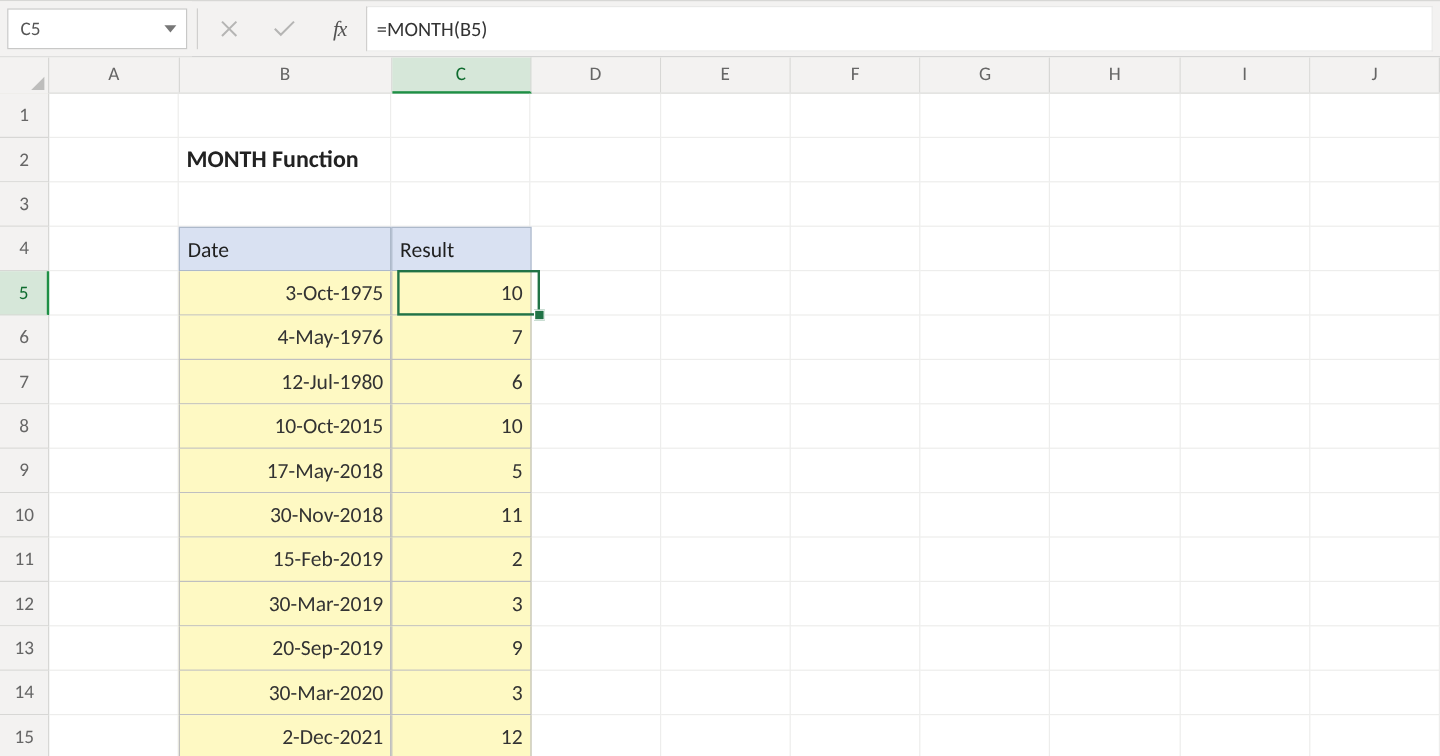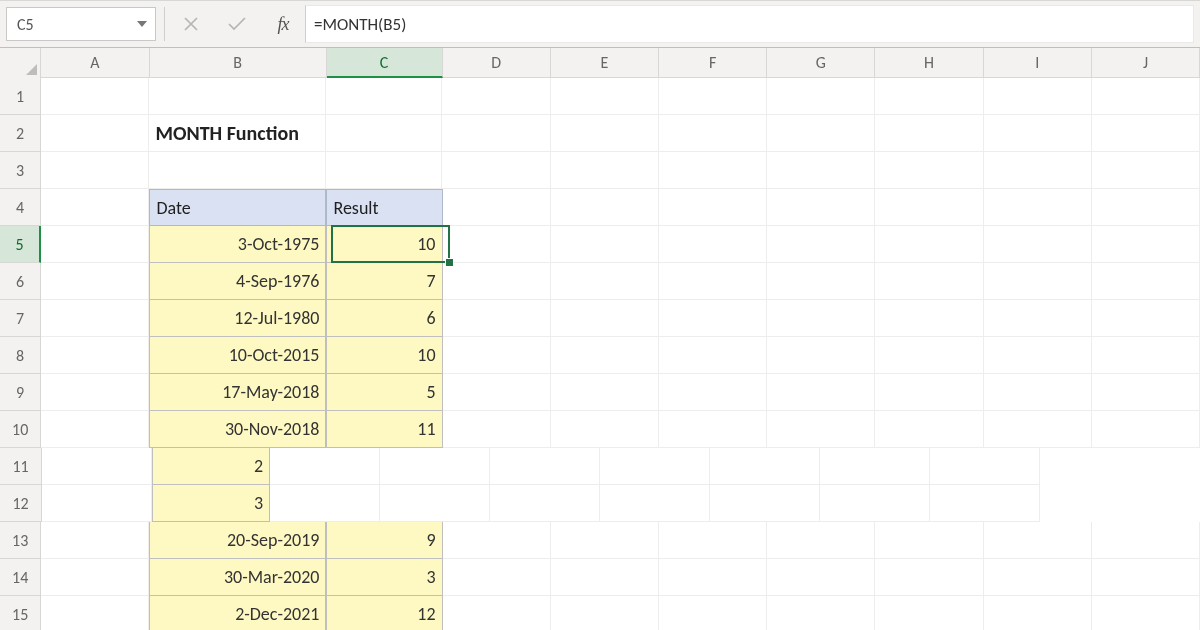--- a/index.html
+++ b/index.html
@@ -430,21 +430,21 @@
           <div class="cell" style="width: 110px;">
             <span class="txt"></span>
           </div>
         </div>
         <div class="row">
           <div class="row-header">6</div>
           <div class="cell" style="width: 110px;">
             <span class="txt"></span>
           </div>
           <div class="cell tbd right" style="width: 180px;">
-            <span class="txt">4-Sep-1976</span>
+            <span class="txt">4-May-1976</span>
           </div>
           <div class="cell tbd right" style="width: 118px;">
             <span class="txt">7</span>
           </div>
           <div class="cell" style="width: 110px;">
             <span class="txt"></span>
           </div>
           <div class="cell" style="width: 110px;">
             <span class="txt"></span>
           </div>
@@ -594,20 +594,23 @@
           </div>
           <div class="cell" style="width: 110px;">
             <span class="txt"></span>
           </div>
         </div>
         <div class="row">
           <div class="row-header">11</div>
           <div class="cell" style="width: 110px;">
             <span class="txt"></span>
           </div>
+          <div class="cell tbd right" style="width: 180px;">
+            <span class="txt">15-Feb-2019</span>
+          </div>
           <div class="cell tbd right" style="width: 118px;">
             <span class="txt">2</span>
           </div>
           <div class="cell" style="width: 110px;">
             <span class="txt"></span>
           </div>
           <div class="cell" style="width: 110px;">
             <span class="txt"></span>
           </div>
           <div class="cell" style="width: 110px;">
@@ -623,20 +626,23 @@
             <span class="txt"></span>
           </div>
           <div class="cell" style="width: 110px;">
             <span class="txt"></span>
           </div>
         </div>
         <div class="row">
           <div class="row-header">12</div>
           <div class="cell" style="width: 110px;">
             <span class="txt"></span>
+          </div>
+          <div class="cell tbd right" style="width: 180px;">
+            <span class="txt">30-Mar-2019</span>
           </div>
           <div class="cell tbd right" style="width: 118px;">
             <span class="txt">3</span>
           </div>
           <div class="cell" style="width: 110px;">
             <span class="txt"></span>
           </div>
           <div class="cell" style="width: 110px;">
             <span class="txt"></span>
           </div>

